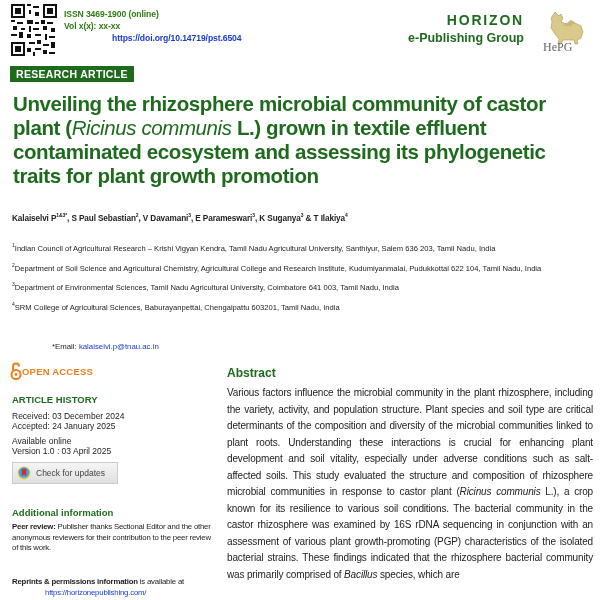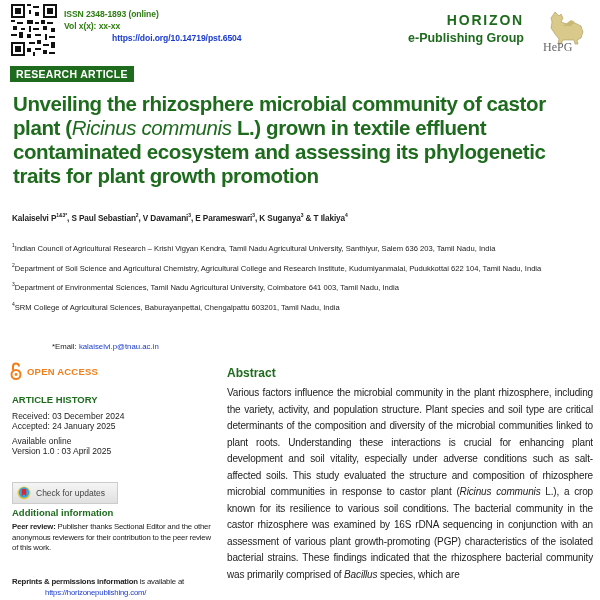--- a/index.html
+++ b/index.html
@@ -26,27 +26,27 @@
     .authors sup { font-size: 5px; }
 
     .affils { position: absolute; left: 12px; top: 240px; width: 578px; font-size: 7.6px; line-height: 11px; color: #222; }
     .affils .aff { margin-bottom: 6px; padding-left: 10px; text-indent: -10px; text-align: justify; }
     .affils sup { font-size: 5px; }
 
     .email { position: absolute; left: 12px; top: 342px; font-size: 7.8px; color: #222; margin-left: 40px; }
     .email a { color: #1a3bcc; text-decoration: none; }
 
     .oa { position: absolute; left: 10px; top: 362px; display: flex; align-items: center; }
-    .oa-label { font-size: 9.5px; font-weight: bold; color: #f07f1a; margin-left: 5px; letter-spacing: 0.2px; }
+    .oa-label { font-size: 9.5px; font-weight: bold; color: #f07f1a; letter-spacing: 0.2px; }
 
     .hist-title { position: absolute; left: 12px; top: 394px; font-size: 9.5px; font-weight: bold; color: #1e6b1e; }
     .hist { position: absolute; left: 12px; top: 411px; font-size: 8.5px; line-height: 10px; color: #222; }
     .hist .gap { height: 5px; }
 
-    .cfu { position: absolute; left: 12px; top: 482px; width: 106px; height: 22px; background: linear-gradient(#f5f5f5, #e0e0e0); border: 1px solid #ccc; display: flex; align-items: center; padding-left: 4px; }
+    .cfu { position: absolute; left: 12px; top: 462px; width: 106px; height: 22px; background: linear-gradient(#f5f5f5, #e0e0e0); border: 1px solid #ccc; display: flex; align-items: center; padding-left: 4px; }
     .cfu-label { font-size: 8.5px; color: #444; margin-left: 5px; }
 
     .add-title { position: absolute; left: 12px; top: 507px; font-size: 9.5px; font-weight: bold; color: #1e6b1e; }
     .add-text { position: absolute; left: 12px; top: 522px; width: 200px; font-size: 7.8px; line-height: 10.5px; color: #222; letter-spacing: -0.2px; }
     .add-text b { font-weight: bold; }
     .reprints { position: absolute; left: 12px; top: 577px; width: 200px; font-size: 7.8px; line-height: 10.5px; color: #222; letter-spacing: -0.2px; }
     .reprints a { color: #1a3bcc; text-decoration: none; padding-left: 33px; }
 
     .abs-title { position: absolute; left: 227px; top: 366px; font-size: 12px; font-weight: bold; color: #1e6b1e; }
     .abs-text { position: absolute; left: 227px; top: 385px; width: 366px; font-size: 10px; line-height: 16.5px; color: #222; text-align: justify; letter-spacing: -0.15px; }
@@ -94,21 +94,21 @@
       <rect x="20" y="19" width="2" height="3"></rect>
       <rect x="8" y="22" width="2" height="2"></rect>
       <rect x="12" y="22" width="3" height="1"></rect>
     <rect x="16" y="23" width="2" height="2"></rect>
       <rect x="19" y="24" width="3" height="1"></rect>
       <rect x="11" y="24" width="1" height="2"></rect>
   </g>
 </svg>
 
 <div class="journal">
-  <div>ISSN 2348-1893 (online)</div>
+  <div>ISSN 3469-1900 (online)</div>
   <div>Vol x(x): xx-xx</div>
   <div class="doi">https://doi.org/10.14719/pst.6504</div>
 </div>
 
 <div class="badge">RESEARCH ARTICLE</div>
 
 <div class="publisher">
   <div class="p1">HORIZON</div>
   <div class="p2">e-Publishing Group</div>
 </div>

